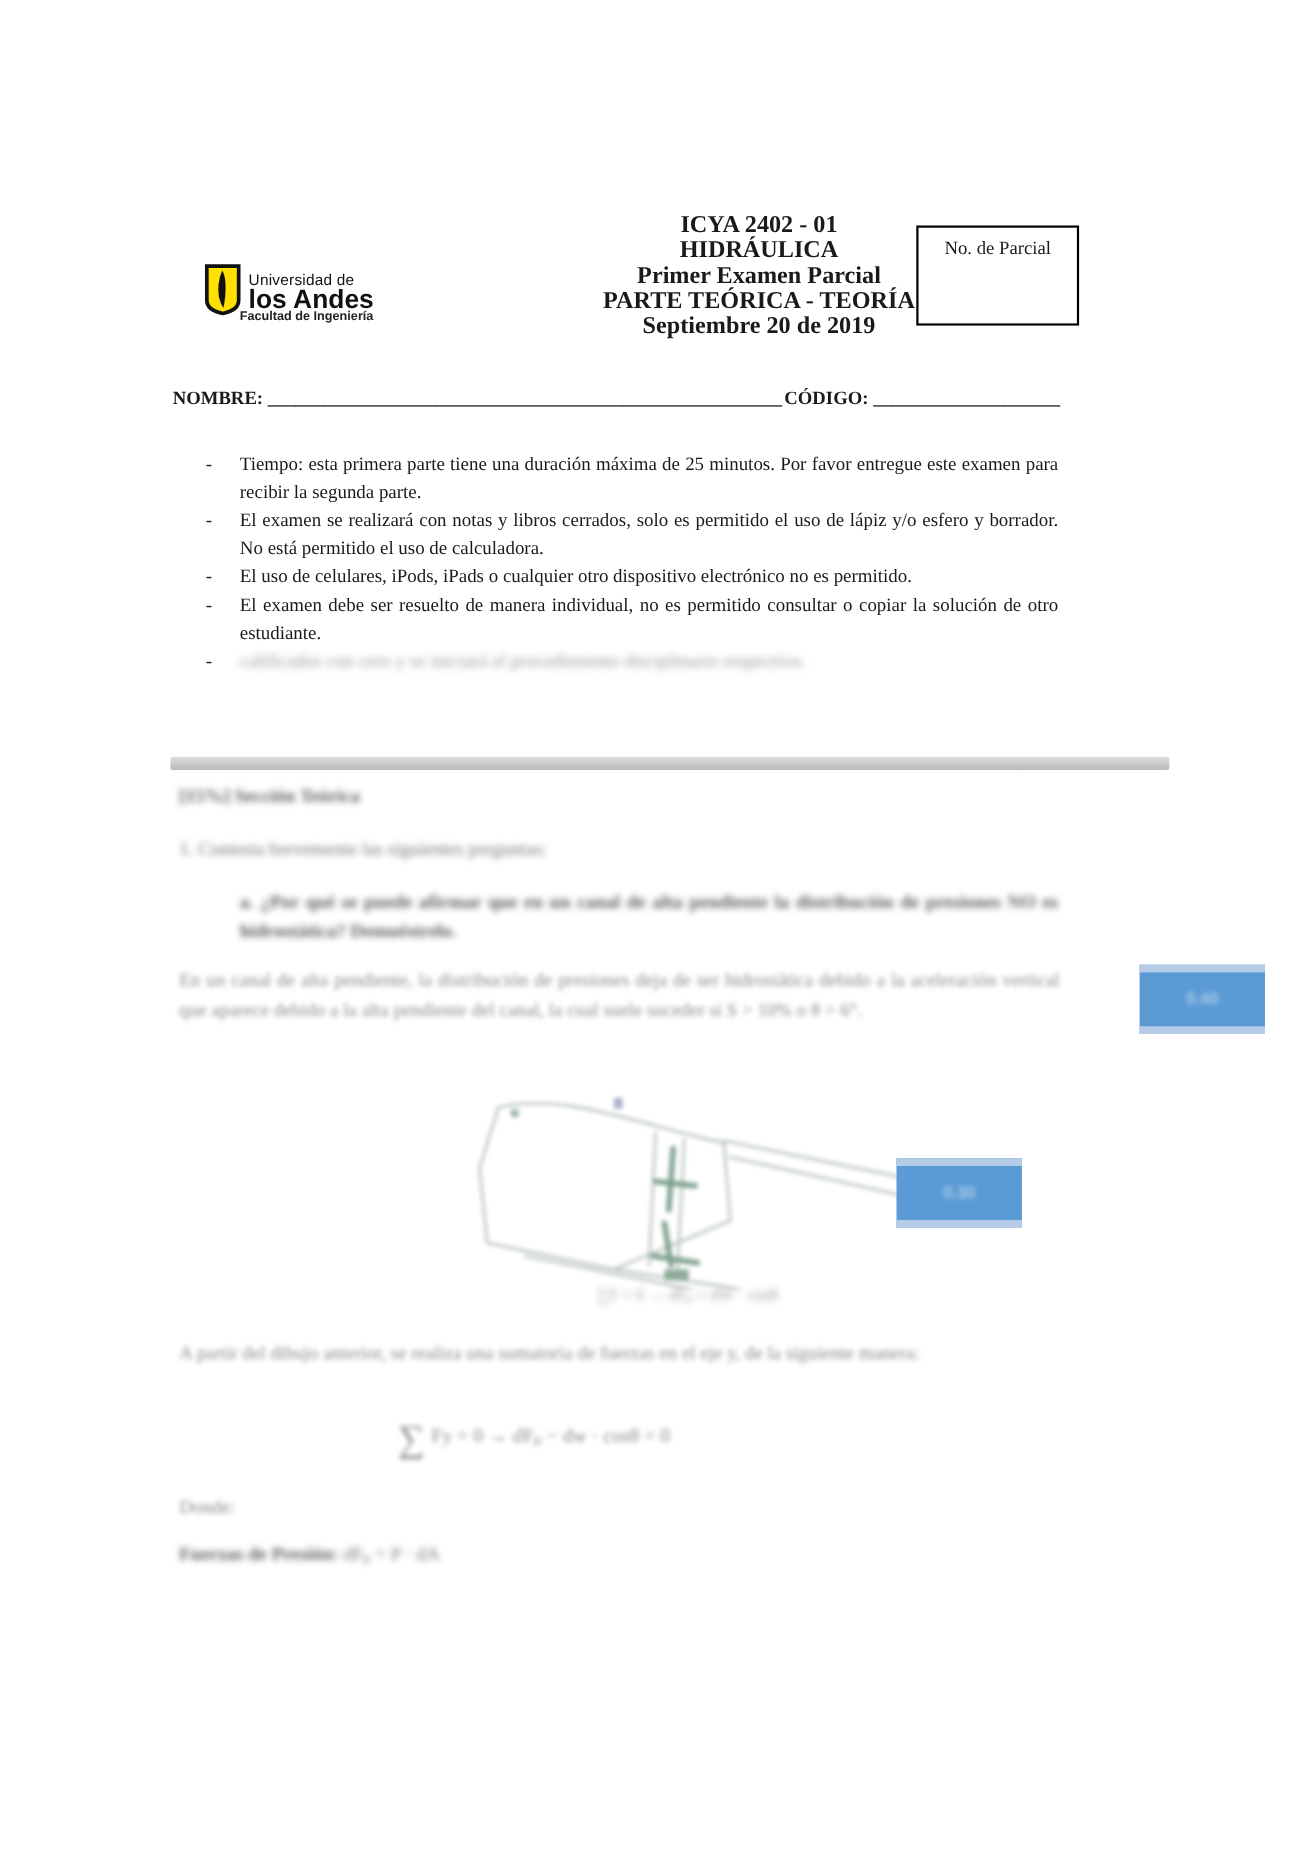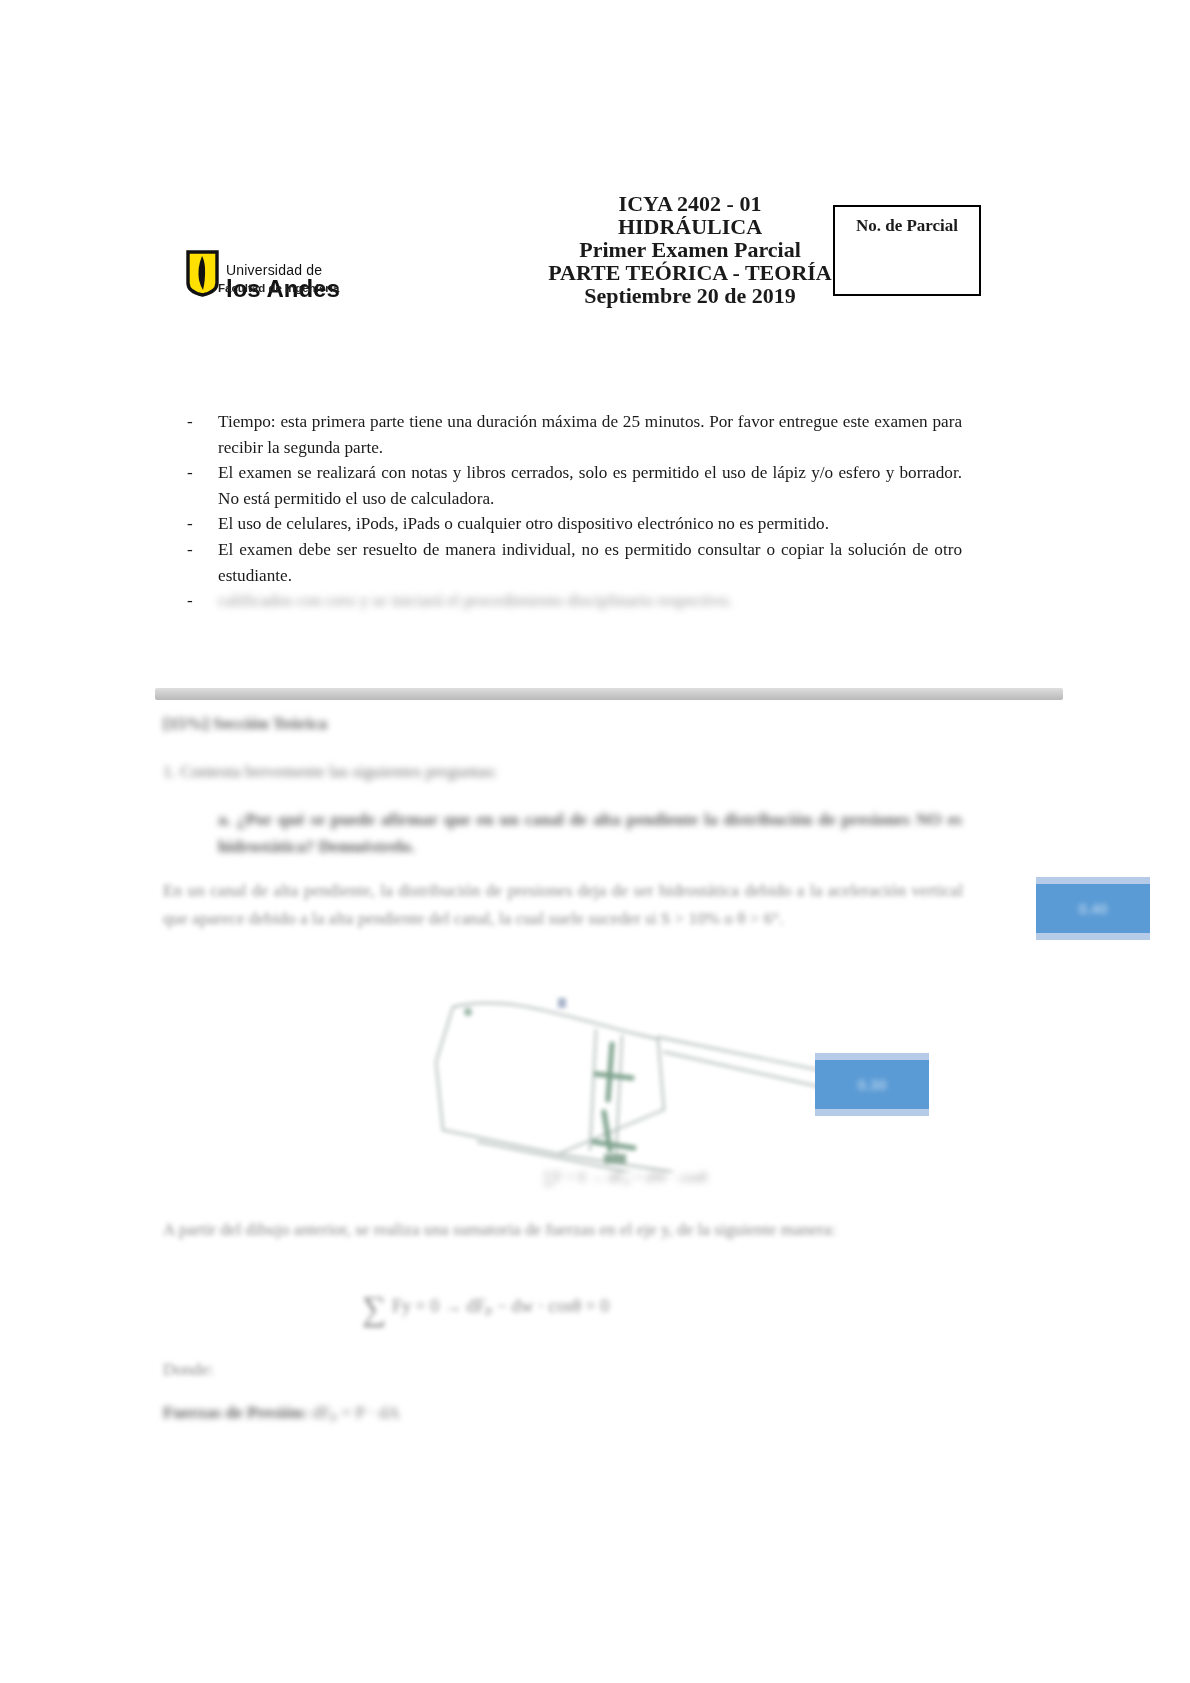--- a/index.html
+++ b/index.html
@@ -10,30 +10,30 @@
     background:#ffffff;
     font-family:"Liberation Serif", serif;
     color:#1a1a1a;
     overflow:hidden;
   }
   .abs{position:absolute;}
   .b{font-weight:normal;}
   .sans{font-family:"Liberation Sans", sans-serif;}
 
   
-  .logo-row{left:186px;top:250px;display:flex;align-items:flex-end;}
+  .logo-row{left:186px;top:240px;display:flex;align-items:center;}
   .logo-text{margin-left:7px;line-height:1;color:#111;}
   .logo-l1{font-size:14px;letter-spacing:.2px;}
   .logo-l2{font-size:24px;font-weight:bold;margin-top:0;}
   .logo-l3{left:208px;top:282px;font-size:11.5px;font-weight:bold;color:#222;margin-left:10px;}
   .title-block{left:520px;top:192px;width:340px;text-align:center;
     font-weight:bold;font-size:22px;line-height:23px;}
   .parcial-box{left:833px;top:205px;width:148px;height:91px;
     border:2px solid #000;box-sizing:border-box;text-align:center;}
-  .parcial-box span{display:inline-block;margin-top:9px;font-weight:bold;font-size:17px;}
+  .parcial-box span{display:inline-block;margin-top:9px;font-weight:normal;font-size:17px;}
 
   
   .idrow{top:352px;left:157px;width:900px;font-size:17px;font-weight:bold;}
   .id-codigo{position:absolute;left:556px;top:0;}
 
   
   .instructions{left:185px;top:409px;width:777px;font-size:17.2px;line-height:25.6px;
     text-align:justify;}
   .instr-item{position:relative;padding-left:33px;margin:0;}
   .dash{position:absolute;left:2px;top:0;}
@@ -95,20 +95,28 @@
     <div>HIDRÁULICA</div>
     <div>Primer Examen Parcial</div>
     <div>PARTE TEÓRICA - TEORÍA</div>
     <div>Septiembre 20 de 2019</div>
   </div>
 
   <div class="abs parcial-box">
     <span>No. de Parcial</span>
   </div>
 
+  <div class="abs idrow">
+    <span>NOMBRE:</span>
+    <span>_______________________________________________________</span>
+    <span class="id-codigo">
+      <span>CÓDIGO:</span>
+      <span>____________________</span>
+    </span>
+  </div>
 
   <div class="abs instructions">
     <div class="instr-item">
       <span class="dash">-</span>
       <span>Tiempo: esta </span><span class="b">primera parte</span><span> tiene una duración máxima de </span><span class="b">25 minutos</span><span>. Por favor entregue este examen para recibir la segunda parte.</span>
     </div>
     <div class="instr-item">
       <span class="dash">-</span>
       <span>El examen se realizará con notas y libros </span><span class="b">cerrados</span><span>, solo es permitido el uso de lápiz y/o esfero y borrador. </span><span class="b">No está permitido el uso de calculadora.</span>
     </div>

